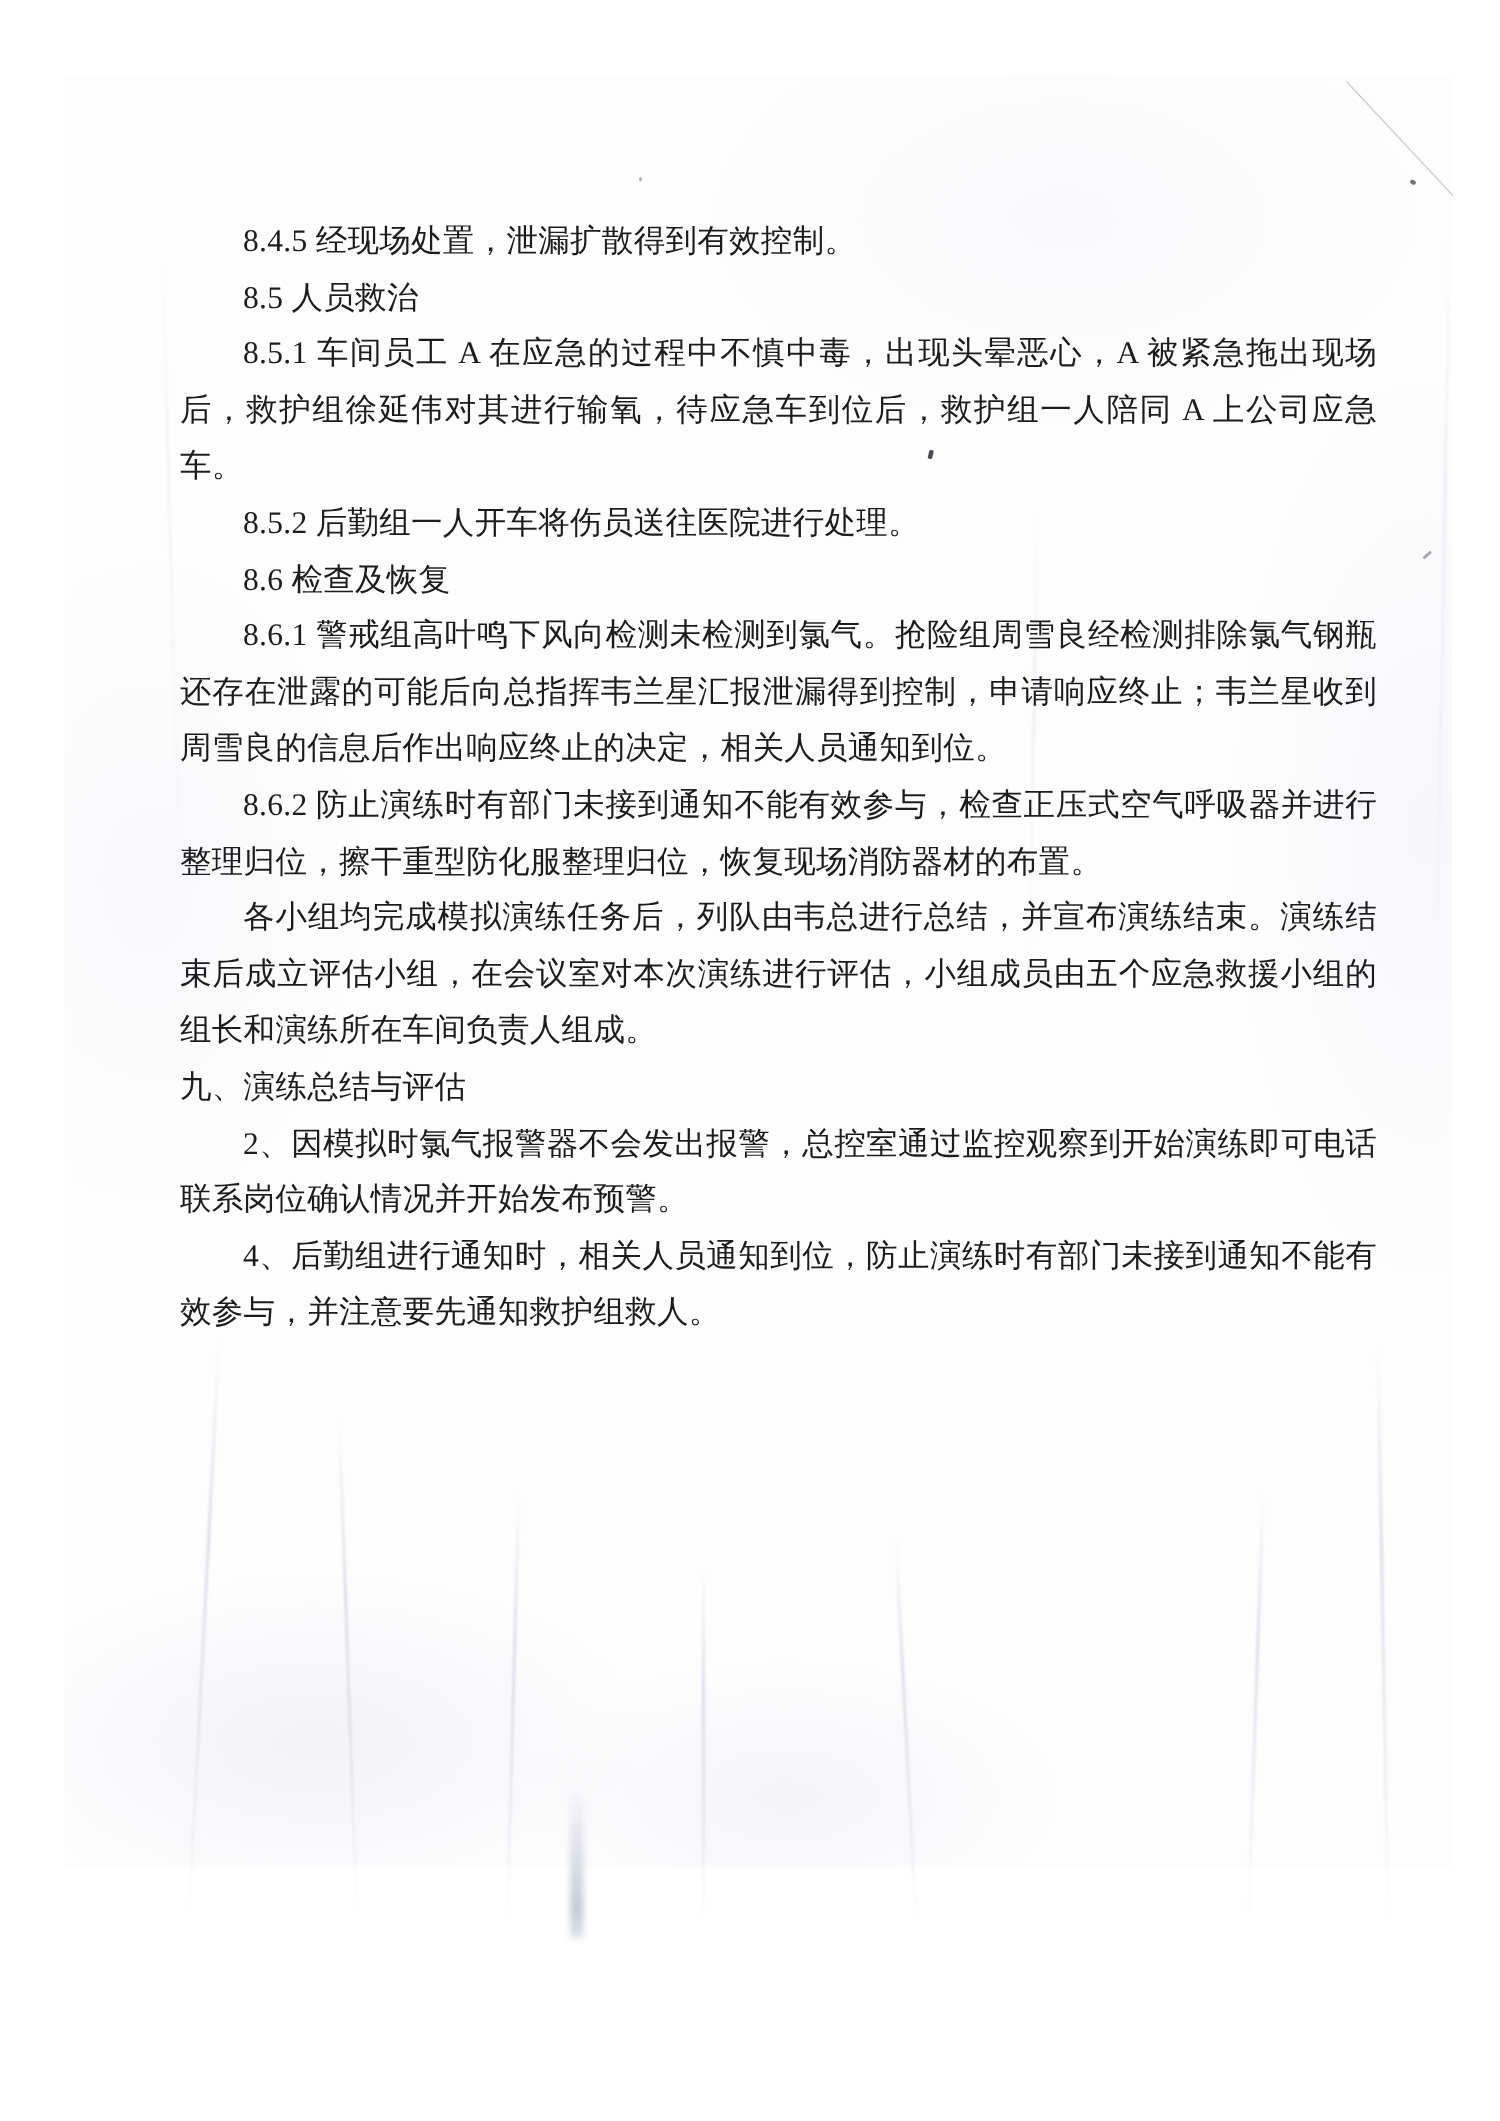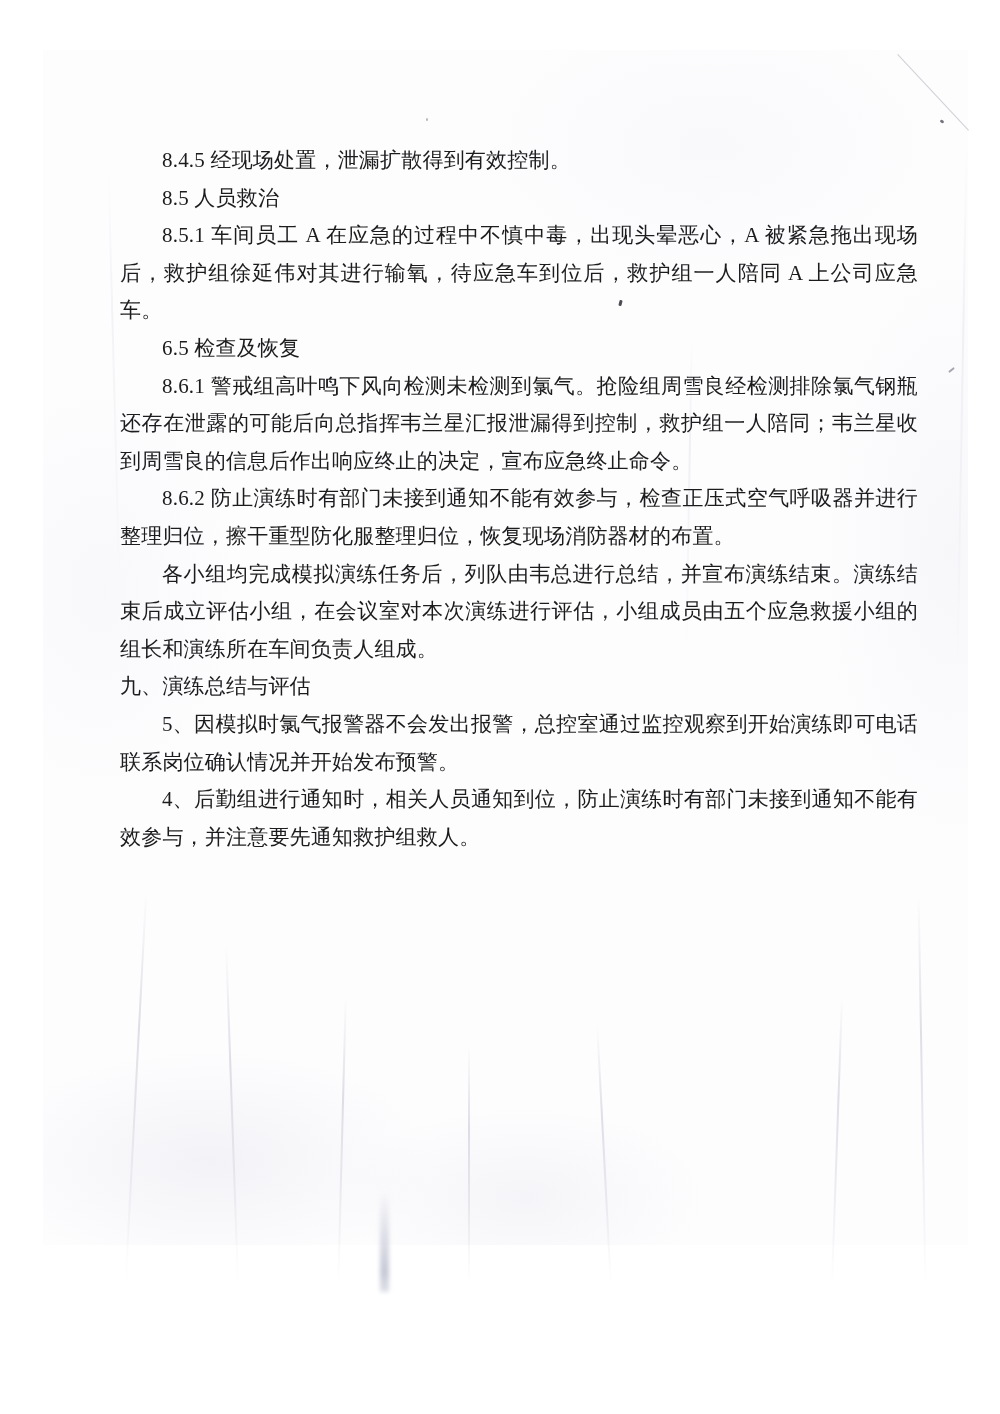--- a/index.html
+++ b/index.html
@@ -118,22 +118,23 @@
     <div class="fold"></div>
     <div class="speck a1"></div>
     <div class="speck a2"></div>
     <div class="speck a3"></div>
     <div class="speck a4"></div>
 
     <div class="text-block">
         <p class="para indent">8.4.5 经现场处置，泄漏扩散得到有效控制。</p>
         <p class="para heading indent">8.5 人员救治</p>
         <p class="para indent">8.5.1 车间员工 A 在应急的过程中不慎中毒，出现头晕恶心，A 被紧急拖出现场后，救护组徐延伟对其进行输氧，待应急车到位后，救护组一人陪同 A 上公司应急车。</p>
-        <p class="para heading indent">6.5 检查及恢复</p>
-        <p class="para indent">8.6.1 警戒组高叶鸣下风向检测未检测到氯气。抢险组周雪良经检测排除氯气钢瓶还存在泄露的可能后向总指挥韦兰星汇报泄漏得到控制，救护组一人陪同；韦兰星收到周雪良的信息后作出响应终止的决定，宣布应急终止命令。</p>
+        <p class="para indent">8.5.2 后勤组一人开车将伤员送往医院进行处理。</p>
+        <p class="para heading indent">8.6 检查及恢复</p>
+        <p class="para indent">8.6.1 警戒组高叶鸣下风向检测未检测到氯气。抢险组周雪良经检测排除氯气钢瓶还存在泄露的可能后向总指挥韦兰星汇报泄漏得到控制，申请响应终止；韦兰星收到周雪良的信息后作出响应终止的决定，相关人员通知到位。</p>
         <p class="para indent">8.6.2 防止演练时有部门未接到通知不能有效参与，检查正压式空气呼吸器并进行整理归位，擦干重型防化服整理归位，恢复现场消防器材的布置。</p>
         <p class="para indent">各小组均完成模拟演练任务后，列队由韦总进行总结，并宣布演练结束。演练结束后成立评估小组，在会议室对本次演练进行评估，小组成员由五个应急救援小组的组长和演练所在车间负责人组成。</p>
         <p class="para heading">九、演练总结与评估</p>
-        <p class="para indent">5、因模拟时氯气报警器不会发出报警，总控室通过监控观察到开始演练即可电话联系岗位确认情况并开始发布预警。</p>
+        <p class="para indent">2、因模拟时氯气报警器不会发出报警，总控室通过监控观察到开始演练即可电话联系岗位确认情况并开始发布预警。</p>
         <p class="para indent">4、后勤组进行通知时，相关人员通知到位，防止演练时有部门未接到通知不能有效参与，并注意要先通知救护组救人。</p>
       </div>
   </div>
 </div>
 
 </body></html>

